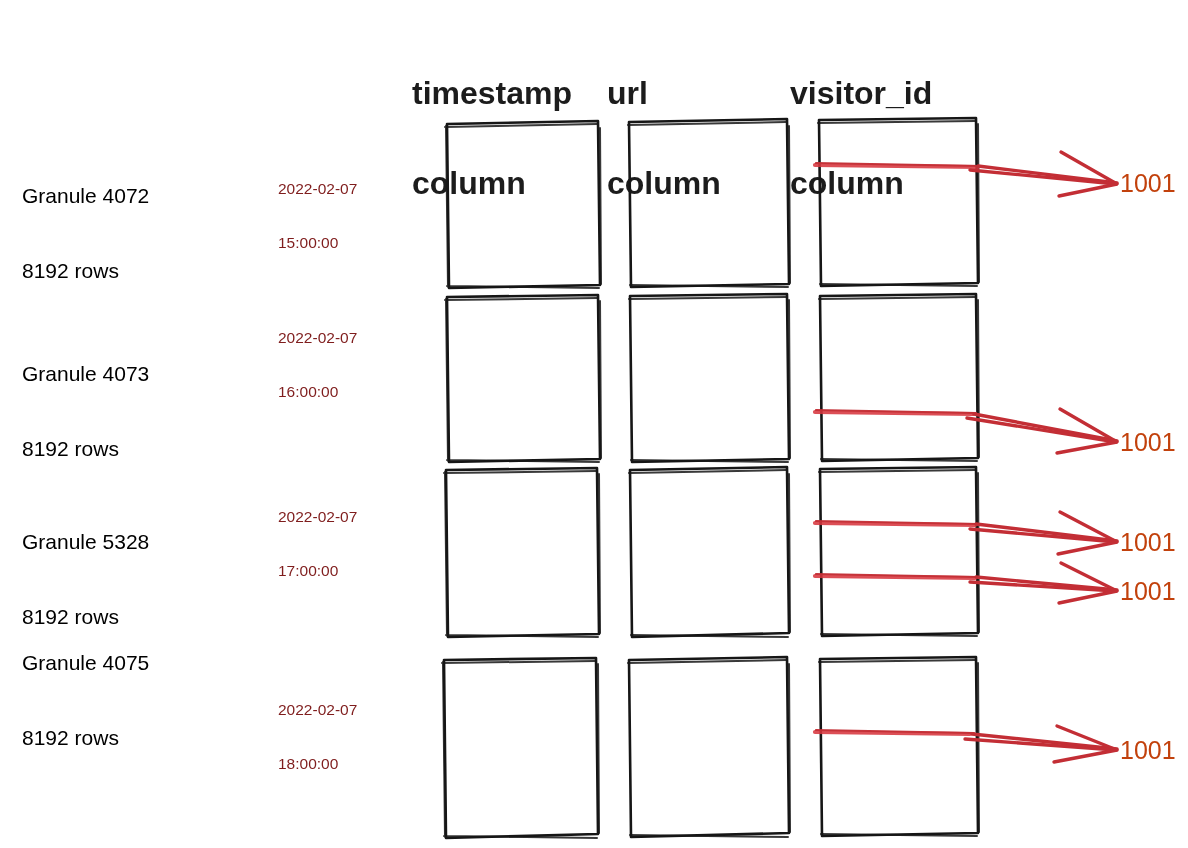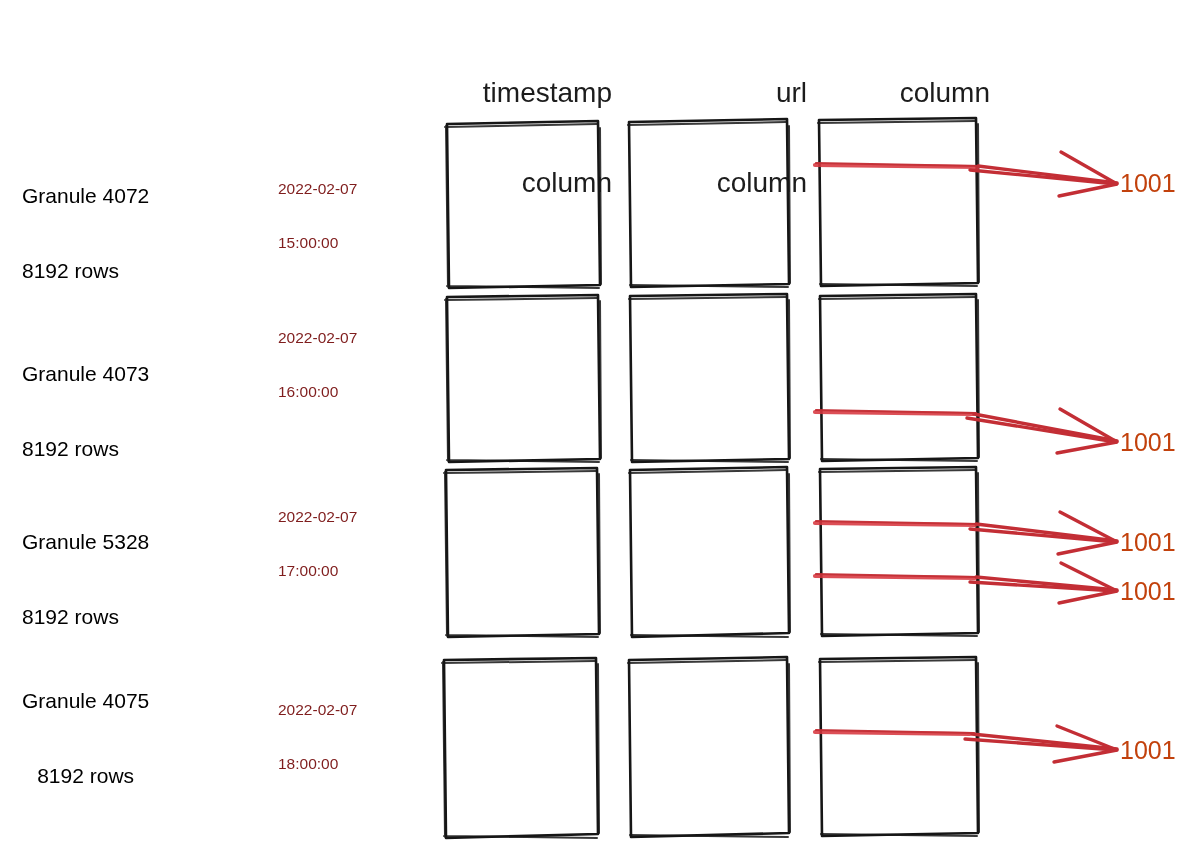--- a/index.html
+++ b/index.html
@@ -9,26 +9,27 @@
     font-family:"Liberation Sans", sans-serif;
     color:#1a1a1a;
     overflow:hidden;
     position:relative;
   }
   #stage{position:absolute;left:0;top:0;width:1188px;height:848px;}
 
   
   .col-header{
     position:absolute;
-    text-align:right;
-    font-size:28px;
+    text-align:left;
+    font-size:32px;
     line-height:30px;
     color:#1c1c1c;
     white-space:pre;
     letter-spacing:0px;
+    font-weight:bold;
   }
 
   
   .granule-label{
     position:absolute;
     font-size:21px;
     line-height:25px;
     color:#000000;
     white-space:pre;
   }
@@ -65,36 +66,37 @@
 
   <div class="col-header" style="left:412px;top:18px;width:200px;">
     <div>timestamp</div>
     <div>column</div>
   </div>
   <div class="col-header" style="left:607px;top:18px;width:200px;">
     <div>url</div>
     <div>column</div>
   </div>
   <div class="col-header" style="left:790px;top:18px;width:200px;">
+    <div>visitor_id</div>
     <div>column</div>
   </div>
 
   <div class="granule-label" style="left:22px;top:133px;">
     <div>Granule 4072</div>
     <div>8192 rows</div>
   </div>
   <div class="granule-label" style="left:22px;top:311px;">
     <div>Granule 4073</div>
     <div>8192 rows</div>
   </div>
   <div class="granule-label" style="left:22px;top:479px;">
     <div>Granule 5328</div>
     <div>8192 rows</div>
   </div>
-  <div class="granule-label" style="left:22px;top:638px;text-align:center;">
+  <div class="granule-label" style="left:22px;top:600px;">
     <div>Granule 4075</div>
     <div>8192 rows</div>
   </div>
 
   <div class="ts-label" style="left:278px;top:144px;">
     <div>2022-02-07</div>
     <div>15:00:00</div>
   </div>
   <div class="ts-label" style="left:278px;top:293px;">
     <div>2022-02-07</div>

